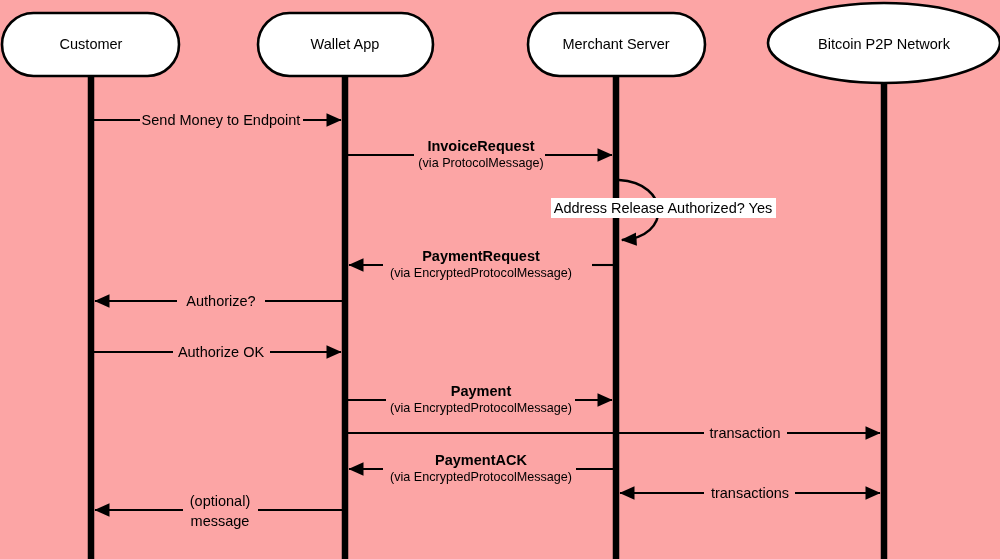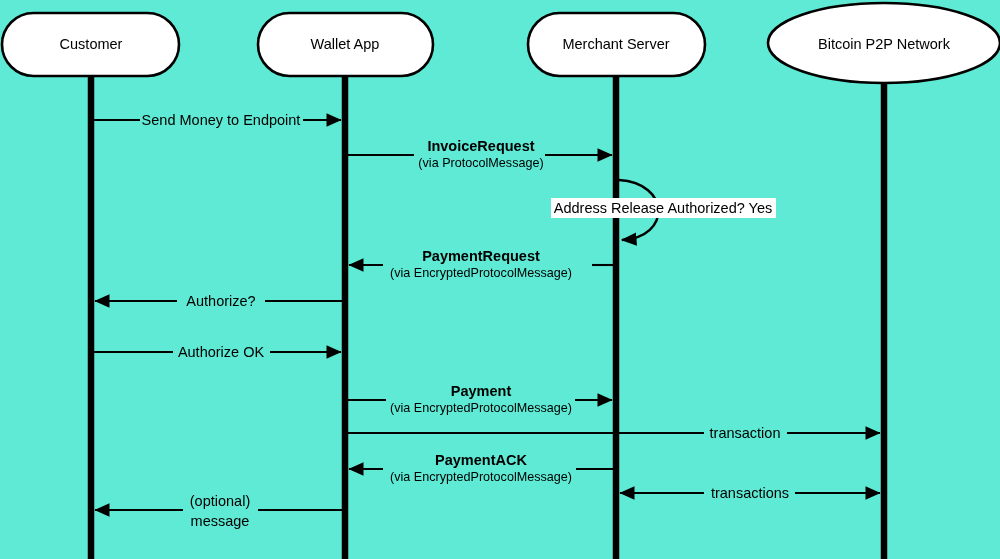--- a/index.html
+++ b/index.html
@@ -8,21 +8,21 @@
     padding: 0;
     background: #ffffff;
   }
   body {
     font-family: "Liberation Sans", sans-serif;
   }
   #diagram-root {
     position: relative;
     width: 1000px;
     height: 559px;
-    background: #5eead4;
+    background: #fca5a5;
     overflow: hidden;
   }
   #seq-svg {
     position: absolute;
     left: 0;
     top: 0;
     width: 1000px;
     height: 559px;
     display: block;
   }

